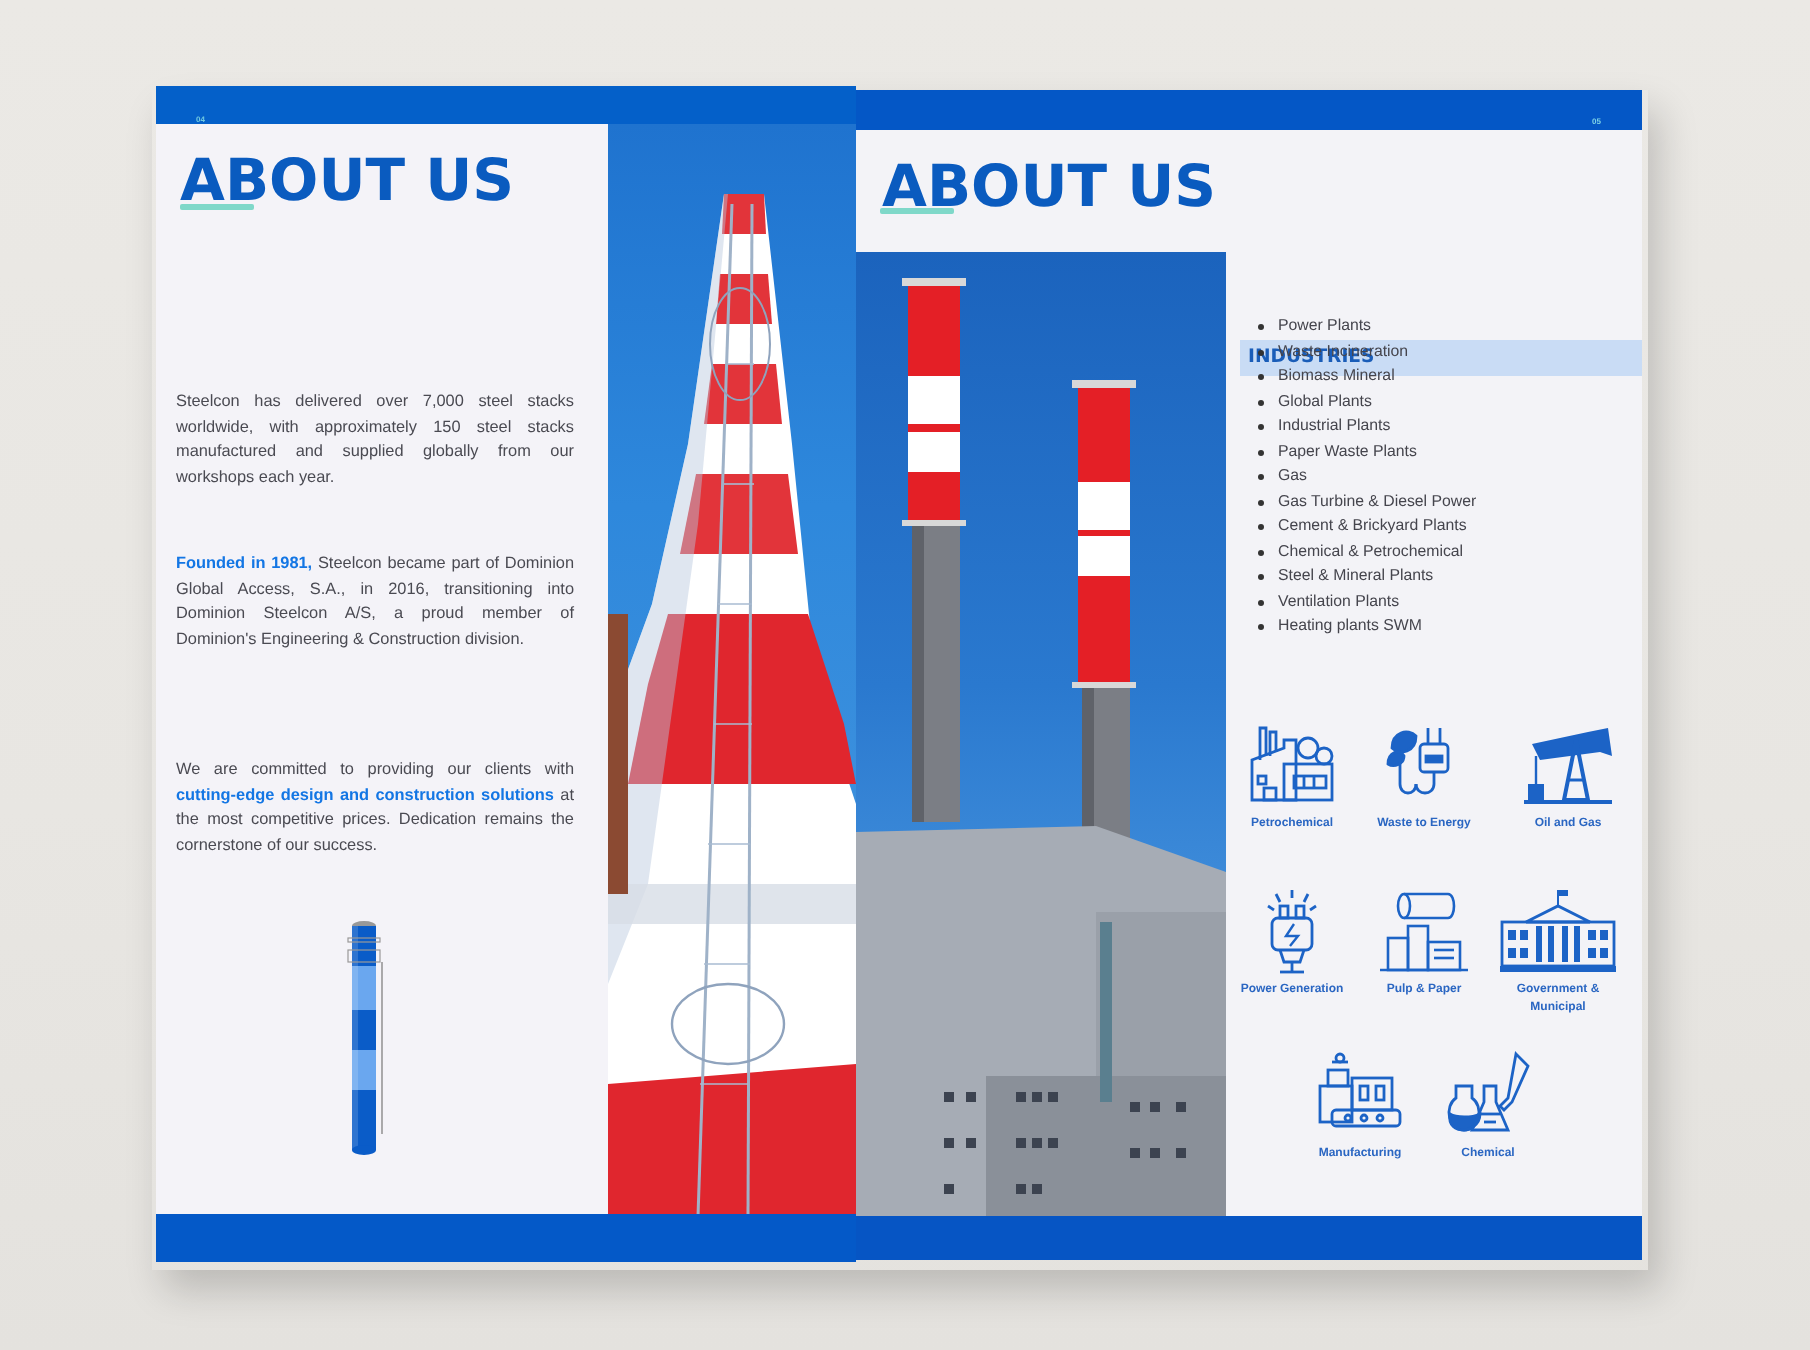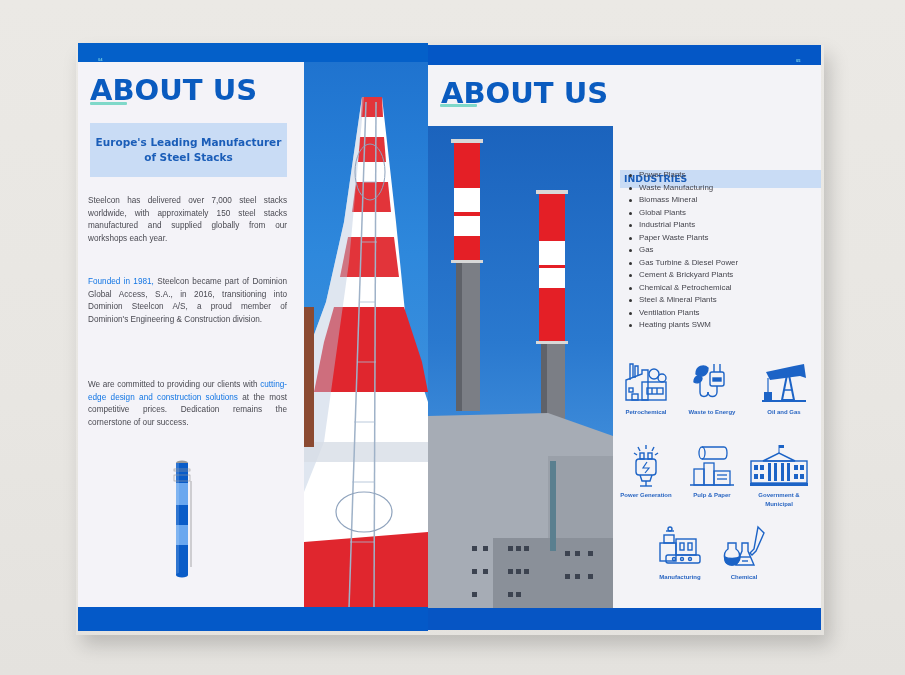--- a/index.html
+++ b/index.html
@@ -46,21 +46,21 @@
     position: absolute; left: 12px; top: 80px; width: 197px; height: 54px;
     background: #c9dcf5; display: flex; flex-direction: column; align-items: center; justify-content: center;
   }
   .subtitle-box span {
     font-family: "DejaVu Sans", sans-serif; color: #1a5db8; font-weight: bold; font-size: 10.5px; line-height: 15px;
   }
   .para {
     position: absolute; left: 10px; width: 199px; font-size: 8.2px; line-height: 12.6px; color: #4a4a52;
     text-align: justify;
   }
-  .para .hl { color: #1376e4; font-weight: normal; }
+  .para .hl { color: #1376e4; font-weight: bold; }
   .p1 { top: 152px; }
   .p2 { top: 233px; }
   .p3 { top: 336px; }
 
   .stack-icon { position: absolute; left: 95px; top: 416px; width: 22px; height: 122px; }
 
   .photo-left {
     position: absolute; left: 226px; top: 19px; width: 124px; height: 546px;
     background: linear-gradient(180deg, #1f73cf 0%, #2e88dc 35%, #3a8fdd 60%, #3d88d2 100%);
     overflow: hidden;
@@ -71,44 +71,40 @@
     overflow: hidden;
   }
 
   .section-head {
     position: absolute; left: 192px; width: 201px; height: 18px; background: #c9dcf5;
     font-family: "DejaVu Sans", sans-serif; font-weight: bold; color: #1a5db8; font-size: 9.3px;
     line-height: 18px; padding-left: 4px; margin-top: 44px;
   }
   .industries-head { top: 81px; }
   .sectors-head { top: 290px; }
-  .ind-list { position: absolute; left: 200px; top: 124px; list-style: none; }
+  .ind-list { position: absolute; left: 200px; top: 112px; list-style: none; }
   .ind-list li { font-size: 7.9px; line-height: 12.5px; color: #45454d; position: relative; padding-left: 11px; }
   .ind-list li::before { content: ""; position: absolute; left: 1px; top: 5px; width: 3px; height: 3px; background: #333; border-radius: 50%; }
 
   .sector { position: absolute; width: 64px; text-align: center; }
   .sector svg { display: block; margin: 0 auto; }
   .sector .lbl { font-size: 6px; line-height: 9px; color: #2a66c2; margin-top: 4px; font-weight: bold; }
 </style>
 </head>
 <body>
 
 <div class="shadow"></div>
 
 <div class="page-left">
   <div class="top-band"></div>
   <span class="page-num">04</span>
 
   <div class="title">ABOUT US</div>
   <div class="title-underline"></div>
 
-  <div class="subtitle-box">
-    <span>Europe's Leading Manufacturer</span>
-    <span>of Steel Stacks</span>
-  </div>
 
   <p class="para p1">Steelcon has delivered over 7,000 steel stacks worldwide, with approximately 150 steel stacks manufactured and supplied globally from our workshops each year.</p>
   <p class="para p2"><span class="hl">Founded in 1981,</span><span> Steelcon became part of Dominion Global Access, S.A., in 2016, transitioning into Dominion Steelcon A/S, a proud member of Dominion's Engineering &amp; Construction division.</span></p>
   <p class="para p3"><span>We are committed to providing our clients with </span><span class="hl">cutting-edge design and construction solutions</span><span> at the most competitive prices. Dedication remains the cornerstone of our success.</span></p>
 
   <svg class="stack-icon" viewBox="0 0 22 122">
     <ellipse cx="9" cy="4" rx="6" ry="2.5" fill="#999"></ellipse>
     <rect x="3" y="4" width="12" height="112" fill="#0a5cc8"></rect>
     <rect x="3" y="24" width="12" height="22" fill="#6aa7ef"></rect>
     <rect x="3" y="66" width="12" height="20" fill="#6aa7ef"></rect>
@@ -205,21 +201,21 @@
         <rect x="44" y="466" width="5" height="5"></rect>
           <rect x="80" y="466" width="5" height="5"></rect>
           <rect x="88" y="466" width="5" height="5"></rect>
       </g>
     </svg>
   </div>
 
   <div class="section-head industries-head">INDUSTRIES</div>
   <ul class="ind-list">
     <li>Power Plants</li>
-    <li>Waste Manufacturing</li>
+    <li>Waste Incineration</li>
     <li>Biomass Mineral</li>
     <li>Global Plants</li>
     <li>Industrial Plants</li>
     <li>Paper Waste Plants</li>
     <li>Gas</li>
     <li>Gas Turbine &amp; Diesel Power</li>
     <li>Cement &amp; Brickyard Plants</li>
     <li>Chemical &amp; Petrochemical</li>
     <li>Steel &amp; Mineral Plants</li>
     <li>Ventilation Plants</li>

